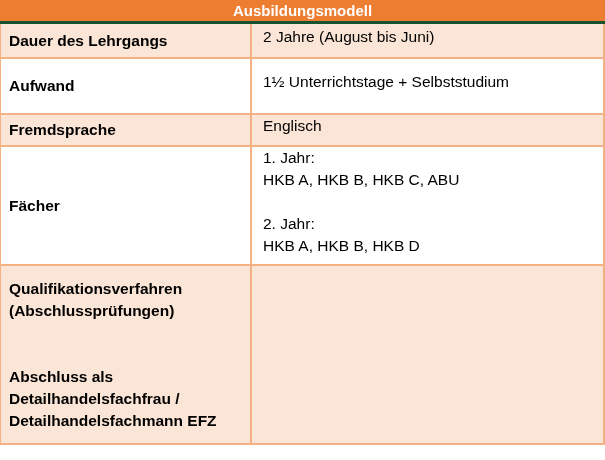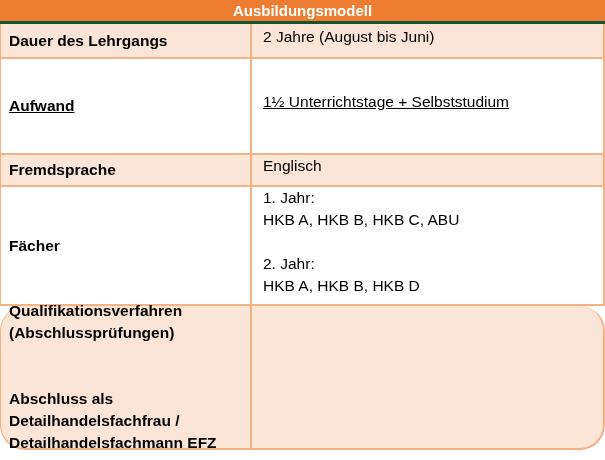--- a/index.html
+++ b/index.html
@@ -23,24 +23,24 @@
   }
   .row{
     display:flex;
     border-bottom:2px solid var(--c-border);
     border-left:1px solid var(--c-border);
     border-right:2px solid var(--c-border);
     background:#ffffff;
   }
   .row.alt{background:var(--c-row-alt);}
   .row.r1{height:35px;}
-  .row.r2{height:96px;text-decoration:underline;}
+  .row.r2{height:56px;}
   .row.r3{height:32px;text-align:right;}
   .row.r4{height:119px;}
-  .row.r5{height:144px;border-radius:25px;}
+  .row.r5{height:179px;}
   .cell{
     display:flex;align-items:center;
     font-size:15.5px;line-height:22px;
     white-space:pre-line;
   }
   .cell-label{
     width:251px;flex:0 0 251px;
     border-right:2px solid var(--c-border);
     padding:4px 10px 4px 8px;
     font-weight:bold;

